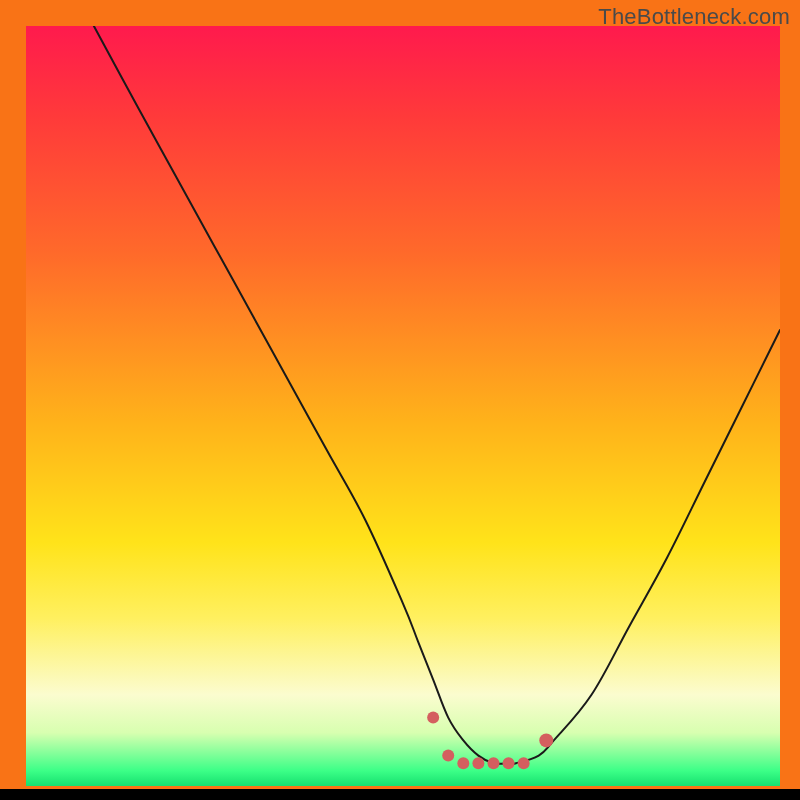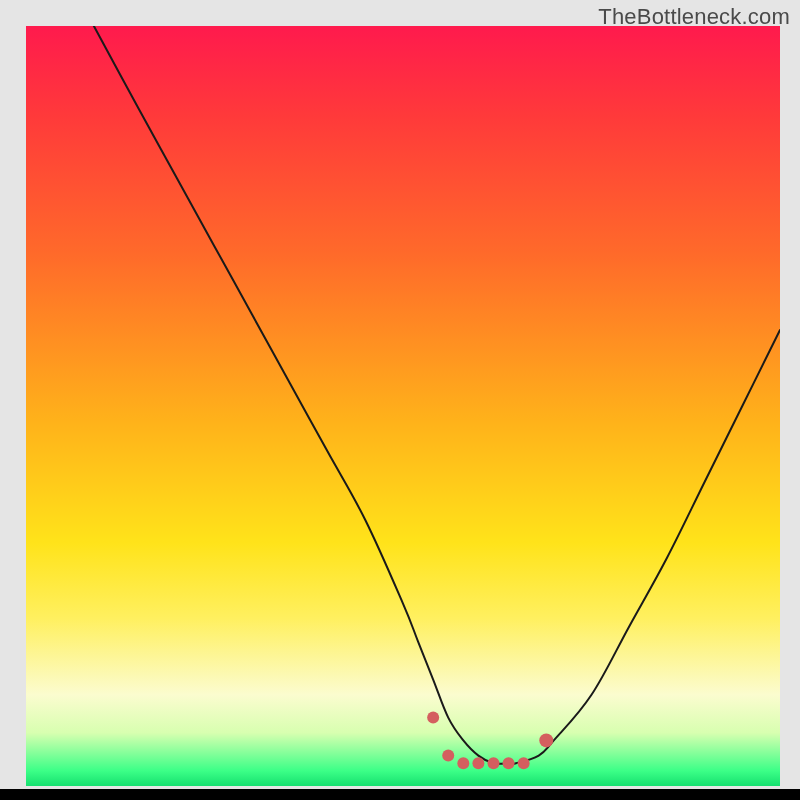--- a/index.html
+++ b/index.html
@@ -8,21 +8,21 @@
     width: 800px;
     height: 800px;
     background: #000;
     overflow: hidden;
     font-family: Arial, Helvetica, sans-serif;
   }
   .frame {
     position: relative;
     width: 800px;
     height: 789px;
-    background: #e5e5e5;
+    background: #f97316;
   }
   .plot-area {
     position: absolute;
     left: 26px;
     top: 26px;
     width: 754px;
     height: 760px;
     
     background: linear-gradient(
       to bottom,

